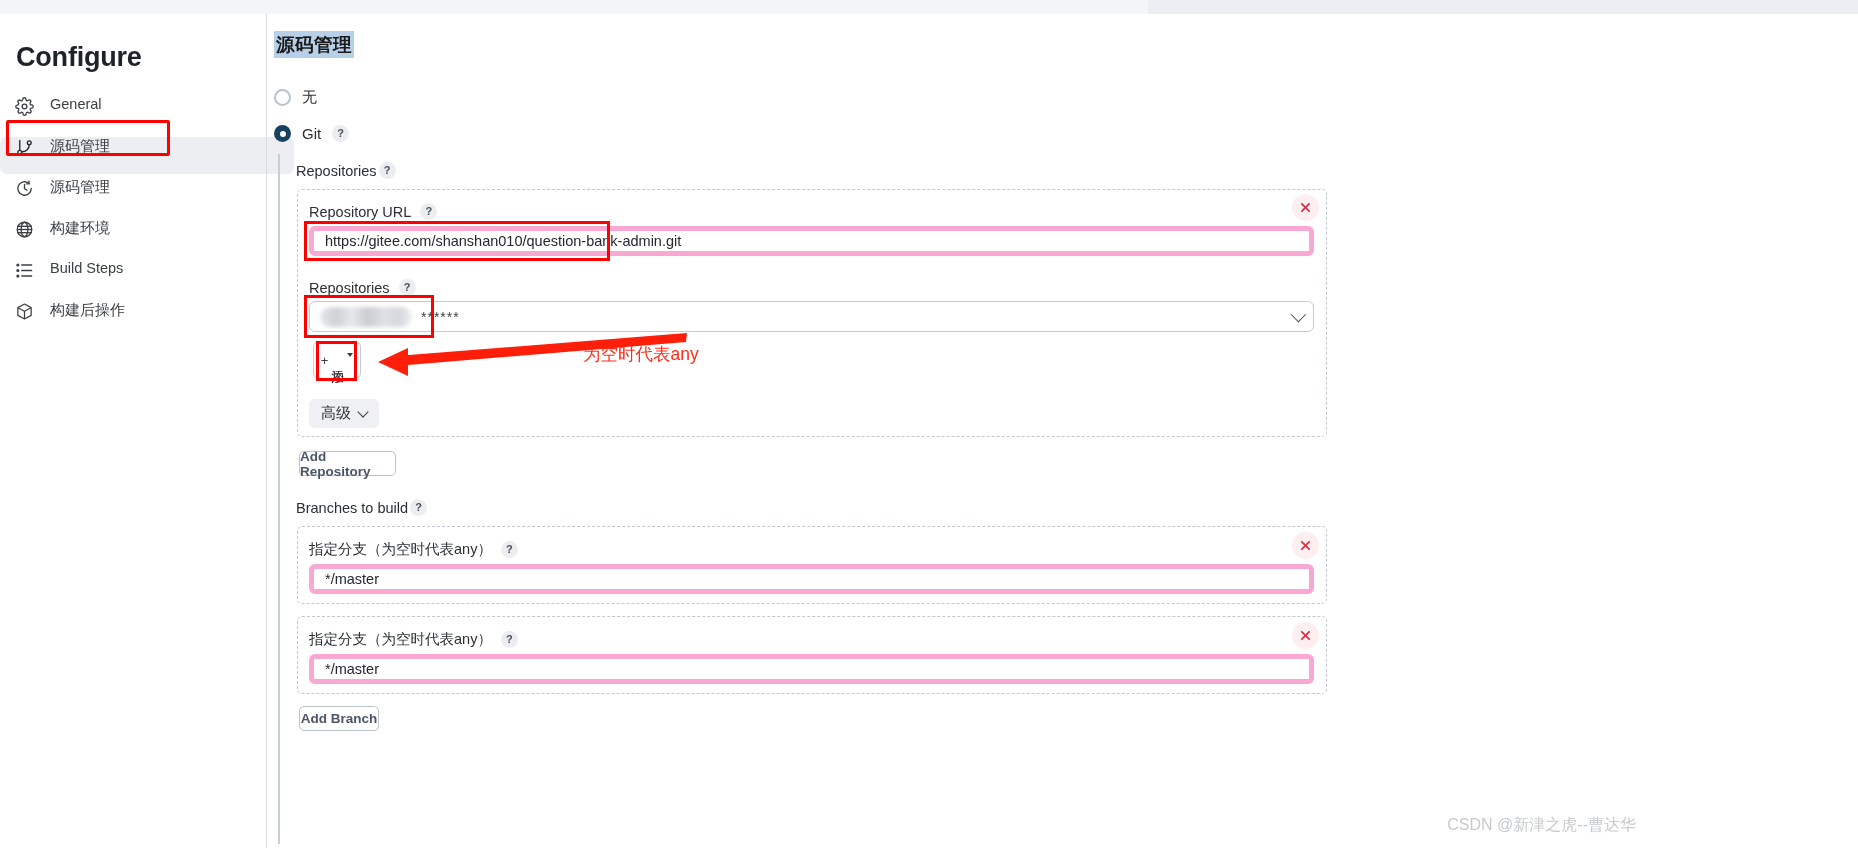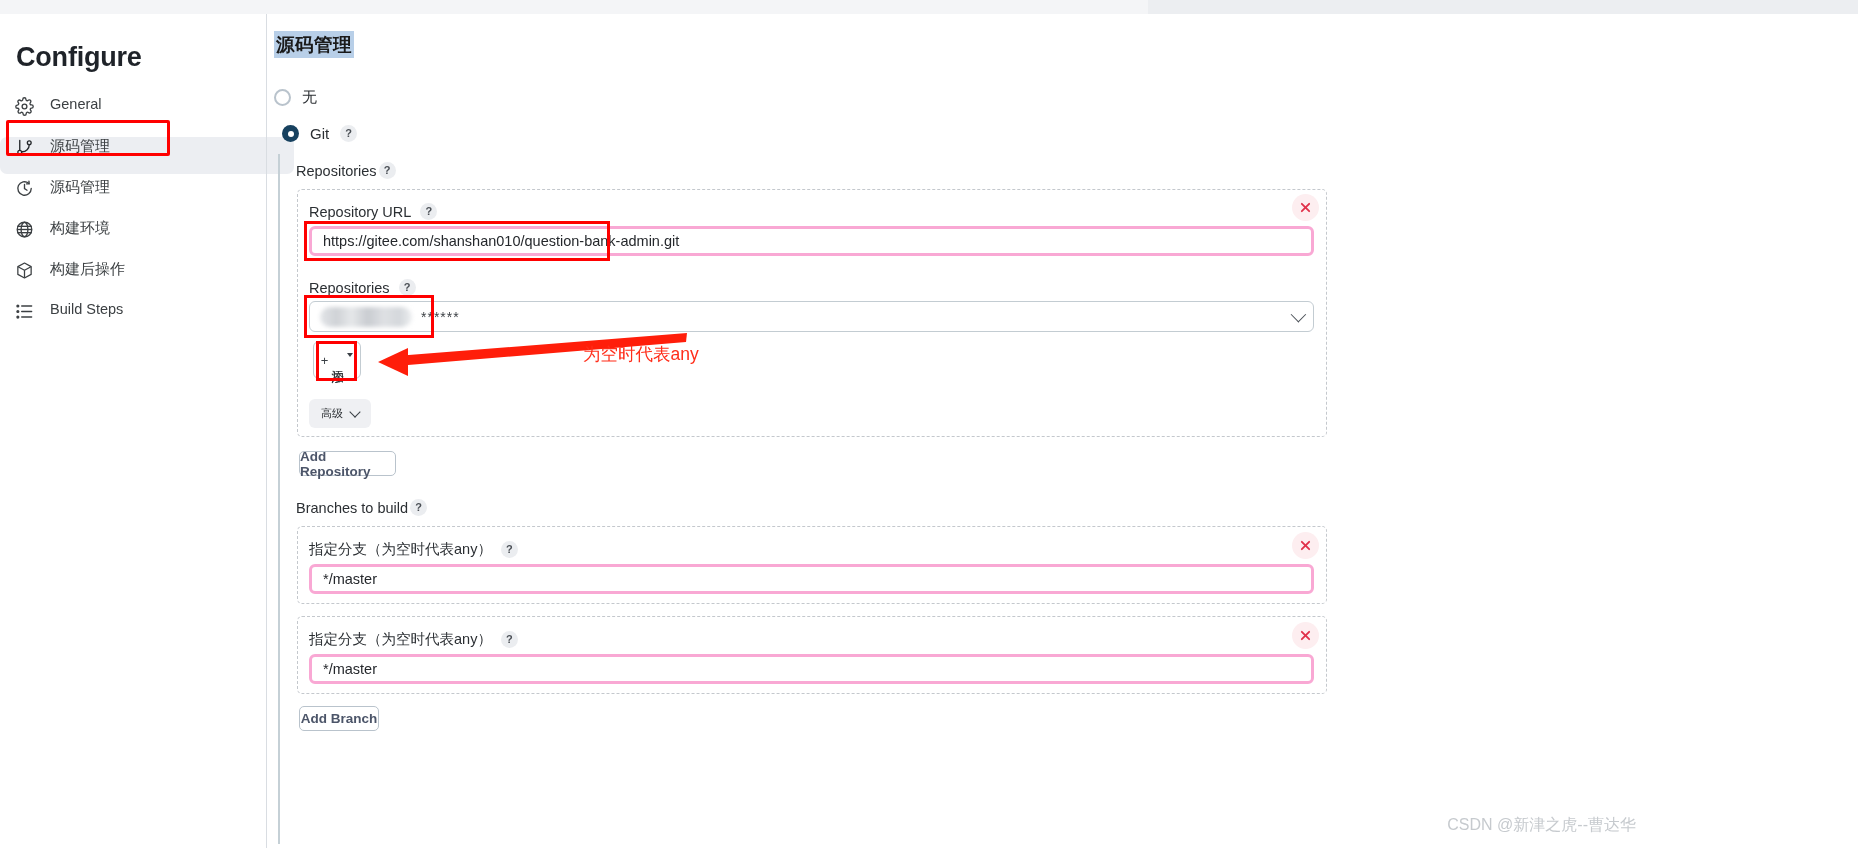--- a/index.html
+++ b/index.html
@@ -104,21 +104,21 @@
     background:#fff;
   }
 
   .field-label {
     position:absolute; display:flex; align-items:center; gap:9px;
     font-size:14.5px; color:#2b2f33;
   }
 
   .text-input {
     position:absolute;
-    border:3px solid #f9a8d4; border-radius:6px;
+    border:5px solid #f9a8d4; border-radius:6px;
     background:#fff; font-size:14.5px; color:#25282c;
     padding:0 11px; outline:none;
     font-family:"Liberation Sans","DejaVu Sans",sans-serif;
   }
 
   .select-box {
     position:absolute;
     border:1px solid #c3ccd2; border-radius:6px; background:#fff;
     display:flex; align-items:center; cursor:pointer;
   }
@@ -149,21 +149,21 @@
   }
   .add-cred-caret {
     width:0;height:0;border-left:3.5px solid transparent;border-right:3.5px solid transparent;
     border-top:4.5px solid #3a3f45; align-self:flex-start; margin-top:11px; margin-left:1px;
   }
 
   
   .pill-btn {
     position:absolute; background:#eff0f3; border:none; border-radius:6px;
     display:flex; align-items:center; gap:8px; cursor:pointer;
-    font-size:11px; color:#2b2f33; padding:0 12px;
+    font-size:15px; color:#2b2f33; padding:0 12px;
     font-family:"Liberation Sans","DejaVu Sans",sans-serif;
   }
   .pill-chev {
     width:8px; height:8px; border-right:1.5px solid #3a3f45; border-bottom:1.5px solid #3a3f45;
     rotate:45deg; margin-top:-4px;
   }
 
   
   .outline-btn {
     position:absolute; background:#fff;
@@ -245,63 +245,63 @@
         <span class="ic">
           <svg width="19" height="19" viewBox="0 0 24 24" fill="none" stroke="#3c4043" stroke-width="1.7">
             <circle cx="12" cy="12" r="9.2"></circle>
             <line x1="2.8" y1="12" x2="21.2" y2="12"></line>
             <line x1="2.8" y1="8" x2="21.2" y2="8"></line>
             <line x1="2.8" y1="16" x2="21.2" y2="16"></line>
             <ellipse cx="12" cy="12" rx="4.3" ry="9.2"></ellipse>
           </svg>
         </span>
         <span class="lbl">构建环境</span>
-      </div>
-
-      <div class="nav-item cjk">
-        <span class="ic">
-          <svg width="19" height="19" viewBox="0 0 24 24" fill="none" stroke="#3c4043" stroke-width="1.6" stroke-linejoin="round">
-            <path d="M12 2.6l8.4 4.5v9.8L12 21.4 3.6 16.9V7.1z"></path>
-            <path d="M3.8 7.2L12 11.6l8.2-4.4"></path>
-            <line x1="12" y1="11.6" x2="12" y2="21.2"></line>
-          </svg>
-        </span>
-        <span class="lbl">构建后操作</span>
       </div>
 
       <div class="nav-item">
         <span class="ic">
           <svg width="19" height="19" viewBox="0 0 24 24" fill="none" stroke="#3c4043" stroke-width="1.8" stroke-linecap="round">
             <line x1="8.5" y1="5" x2="21" y2="5"></line>
             <line x1="8.5" y1="12" x2="21" y2="12"></line>
             <line x1="8.5" y1="19" x2="21" y2="19"></line>
             <circle cx="3.6" cy="5" r="1.1" fill="#3c4043"></circle>
             <circle cx="3.6" cy="12" r="1.1" fill="#3c4043"></circle>
             <circle cx="3.6" cy="19" r="1.1" fill="#3c4043"></circle>
           </svg>
         </span>
         <span class="lbl">Build Steps</span>
       </div>
+
+      <div class="nav-item cjk">
+        <span class="ic">
+          <svg width="19" height="19" viewBox="0 0 24 24" fill="none" stroke="#3c4043" stroke-width="1.6" stroke-linejoin="round">
+            <path d="M12 2.6l8.4 4.5v9.8L12 21.4 3.6 16.9V7.1z"></path>
+            <path d="M3.8 7.2L12 11.6l8.2-4.4"></path>
+            <line x1="12" y1="11.6" x2="12" y2="21.2"></line>
+          </svg>
+        </span>
+        <span class="lbl">构建后操作</span>
+      </div>
     </div>
 
     <div class="nav-highlight"></div>
   </div>
 
   <div class="v-divider"></div>
 
   <div class="main">
 
     <div class="page-title">源码管理</div>
 
     <div class="radio-row" style="left:8px; top:74px;">
       <span class="radio-outer"></span>
       <span class="radio-label">无</span>
     </div>
 
-    <div class="radio-row" style="left:16px; top:111px;">
+    <div class="radio-row" style="left:8px; top:111px;">
       <span class="radio-outer checked">
           <span class="radio-dot"></span>
         </span>
       <span class="radio-label">Git</span>
       <span class="help-badge">?</span>
     </div>
 
     <div class="git-rule"></div>
 
     <div class="section-label" style="left:30px; top:148px;">

